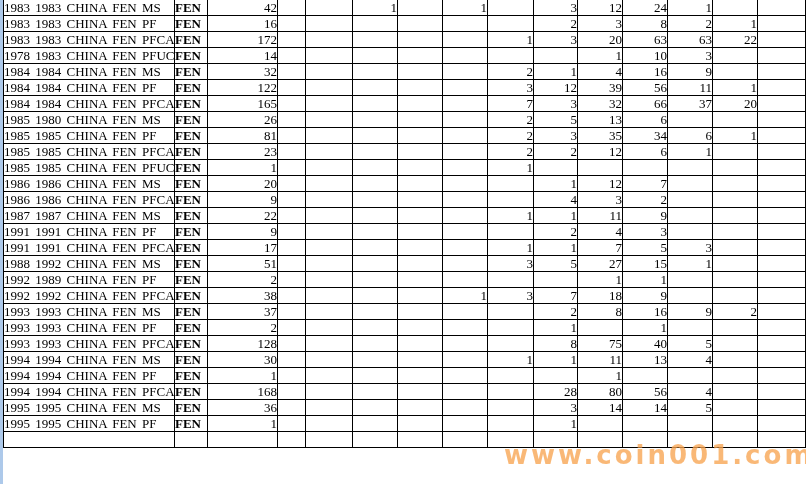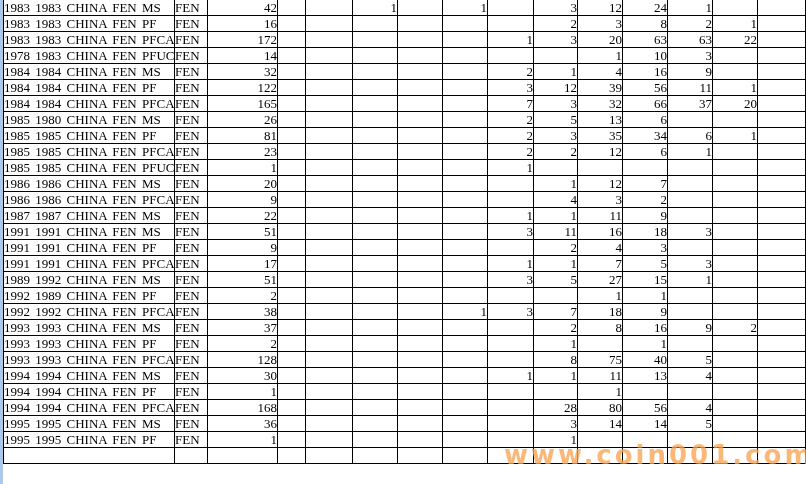--- a/index.html
+++ b/index.html
@@ -33,21 +33,21 @@
     font-size: 13px;
     line-height: 14px;
     color: #000000;
     white-space: nowrap;
     overflow: hidden;
     vertical-align: middle;
     background: #ffffff;
   }
   table.grid tr:first-child td { border-top: none; }
   td.c-desc { padding-left: 3px; word-spacing: 2px; }
-  td.c-unit { padding-left: 3px; }
+  td.c-unit { padding-left: 3px; font-weight: bold; }
   td.c-count { border-left: 5px double #000000; }
   td.c-val { text-align: right; padding-right: 3px; }
   td.c-last { border-right: 1px solid #a9c6e8; }
   .watermark {
     position: absolute;
     left: 504px; top: 440px;
     z-index: 6;
     font-family: "DejaVu Sans", sans-serif;
     font-weight: bold;
     font-size: 26px;
@@ -313,37 +313,20 @@
           <td class="c-val"></td>
           <td class="c-val">1</td>
           <td class="c-val">1</td>
           <td class="c-val">11</td>
           <td class="c-val">9</td>
           <td class="c-val"></td>
           <td class="c-val"></td>
           <td class="c-val c-last"></td>
         </tr>
         <tr>
-          <td class="c-desc">1991 1991 CHINA FEN MS</td>
-          <td class="c-unit">FEN</td>
-          <td class="c-val c-count">51</td>
-          <td class="c-val"></td>
-          <td class="c-val"></td>
-          <td class="c-val"></td>
-          <td class="c-val"></td>
-          <td class="c-val"></td>
-          <td class="c-val">3</td>
-          <td class="c-val">11</td>
-          <td class="c-val">16</td>
-          <td class="c-val">18</td>
-          <td class="c-val">3</td>
-          <td class="c-val"></td>
-          <td class="c-val c-last"></td>
-        </tr>
-        <tr>
           <td class="c-desc">1991 1991 CHINA FEN PF</td>
           <td class="c-unit">FEN</td>
           <td class="c-val c-count">9</td>
           <td class="c-val"></td>
           <td class="c-val"></td>
           <td class="c-val"></td>
           <td class="c-val"></td>
           <td class="c-val"></td>
           <td class="c-val"></td>
           <td class="c-val">2</td>
@@ -364,21 +347,21 @@
           <td class="c-val"></td>
           <td class="c-val">1</td>
           <td class="c-val">1</td>
           <td class="c-val">7</td>
           <td class="c-val">5</td>
           <td class="c-val">3</td>
           <td class="c-val"></td>
           <td class="c-val c-last"></td>
         </tr>
         <tr>
-          <td class="c-desc">1989 1992 CHINA FEN MS</td>
+          <td class="c-desc">1988 1992 CHINA FEN MS</td>
           <td class="c-unit">FEN</td>
           <td class="c-val c-count">51</td>
           <td class="c-val"></td>
           <td class="c-val"></td>
           <td class="c-val"></td>
           <td class="c-val"></td>
           <td class="c-val"></td>
           <td class="c-val">3</td>
           <td class="c-val">5</td>
           <td class="c-val">27</td>

